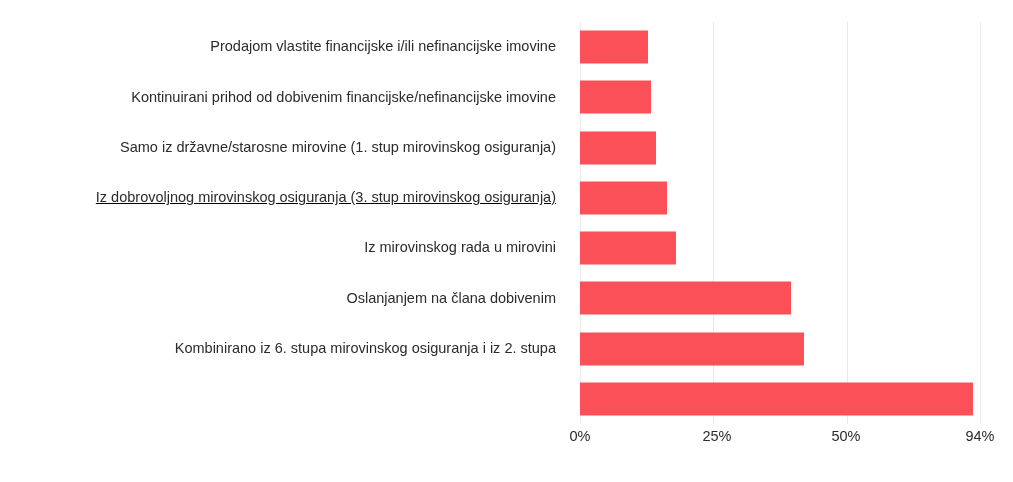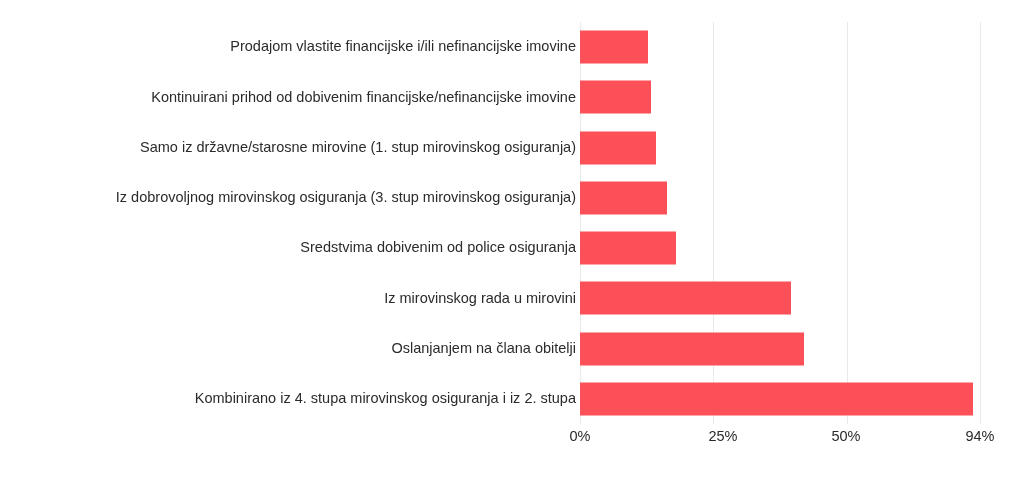--- a/index.html
+++ b/index.html
@@ -59,21 +59,20 @@
     transform: translateY(-50%);
     height: 33px;
     background: #fb5058;
   }
   .labels {
     position: absolute;
     left: 0;
     top: 22px;
     width: 568px;
     height: 402px;
-    margin-left: 20px;
   }
   .label-row {
     height: 50.25px;
     display: flex;
     align-items: center;
     justify-content: flex-end;
     padding-right: 12px;
     box-sizing: border-box;
   }
   .label-row span {
@@ -105,34 +104,31 @@
   <div class="labels">
     <div class="label-row" style="height: 50.25px;">
         <span>Prodajom vlastite financijske i/ili nefinancijske imovine</span>
       </div>
     <div class="label-row" style="height: 50.25px;">
         <span>Kontinuirani prihod od dobivenim financijske/nefinancijske imovine</span>
       </div>
     <div class="label-row" style="height: 50.25px; padding-left: 32px;">
         <span>Samo iz državne/starosne mirovine (1. stup mirovinskog osiguranja)</span>
       </div>
-    <div class="label-row" style="height: 50.25px;">
+    <div class="label-row" style="height: 50.25px; text-decoration: underline;">
         <span>Iz dobrovoljnog mirovinskog osiguranja (3. stup mirovinskog osiguranja)</span>
-      </div>
-    <div class="label-row" style="height: 50.25px;">
-        <span>Sredstvima dobivenim od police osiguranja</span>
       </div>
     <div class="label-row" style="height: 50.25px;">
         <span>Iz mirovinskog rada u mirovini</span>
       </div>
     <div class="label-row" style="height: 50.25px;">
-        <span>Oslanjanjem na člana obitelji</span>
+        <span>Oslanjanjem na člana dobivenim</span>
       </div>
     <div class="label-row" style="height: 50.25px;">
-        <span>Kombinirano iz  4. stupa mirovinskog osiguranja i iz 2. stupa</span>
+        <span>Kombinirano iz  6. stupa mirovinskog osiguranja i iz 2. stupa</span>
       </div>
   </div>
 
   <div class="plot-area">
     <div class="gridlines">
         <div class="axis-line" style="left: 0px;"></div>
         <div class="gridline" style="left: 133.333px;"></div>
         <div class="gridline" style="left: 266.667px;"></div>
         <div class="gridline" style="left: 400px;"></div>
       </div>
@@ -159,18 +155,18 @@
           <div class="bar" style="width: 224px; background: rgb(251, 80, 88);"></div>
         </div>
       <div class="row" style="height: 50.25px;">
           <div class="bar" style="width: 393.067px; background: rgb(251, 80, 88);"></div>
         </div>
     </div>
   </div>
 
   <div class="x-ticks">
     <span class="x-tick" style="left: 0px;">0%</span>
-    <span class="x-tick" style="left: 143px;">25%</span>
+    <span class="x-tick" style="left: 137px;">25%</span>
     <span class="x-tick" style="left: 266px;">50%</span>
     <span class="x-tick" style="left: 400px;">94%</span>
   </div>
 
 </div>
 
 </body></html>

